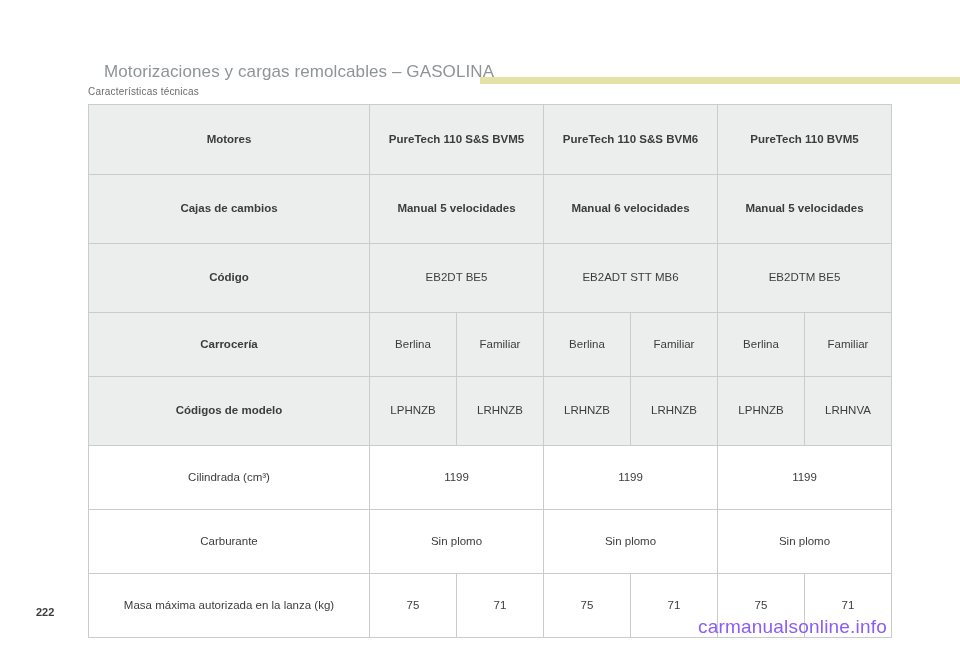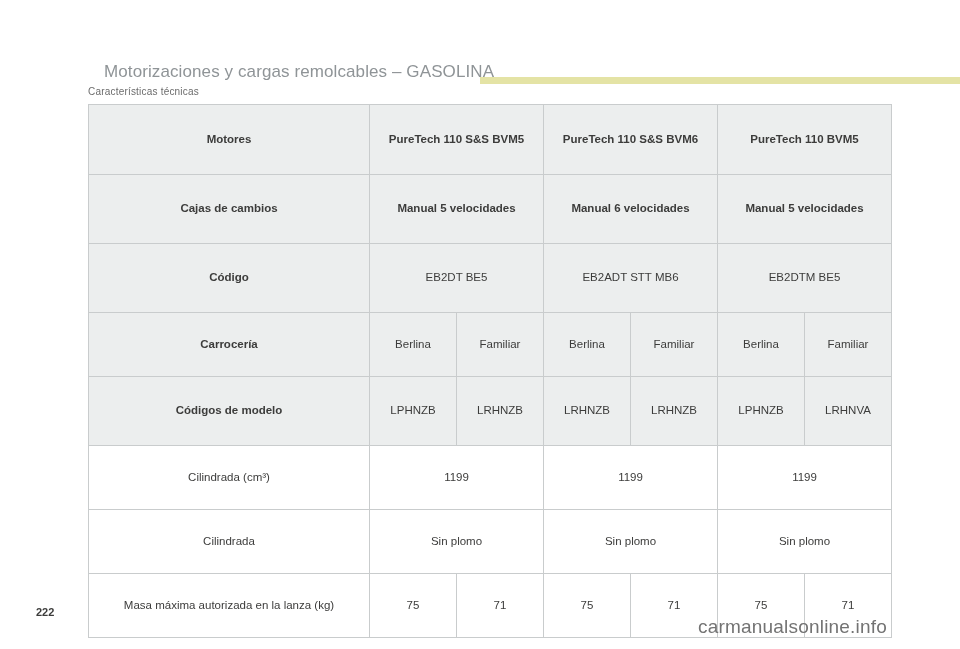--- a/index.html
+++ b/index.html
@@ -104,21 +104,21 @@
     top: 606px;
     font-size: 11px;
     font-weight: bold;
     color: #3c3c3b;
   }
   .watermark {
     position: absolute;
     left: 698px;
     top: 616px;
     font-size: 19px;
-    color: #737373;
+    color: #8b5cf6;
     letter-spacing: 0.2px;
     font-family: "Liberation Sans", sans-serif;
   }
 </style>
 </head>
 <body>
 
 <div class="page">
 
   <div class="header-section">
@@ -166,21 +166,21 @@
         <td>LPHNZB</td>
         <td>LRHNVA</td>
       </tr>
       <tr class="plain r6">
         <td class="rowlabel">Cilindrada (cm³)</td>
         <td colspan="2">1199</td>
         <td colspan="2">1199</td>
         <td colspan="2">1199</td>
       </tr>
       <tr class="plain r8">
-        <td class="rowlabel">Cilindrada</td>
+        <td class="rowlabel">Carburante</td>
         <td colspan="2">Sin plomo</td>
         <td colspan="2">Sin plomo</td>
         <td colspan="2">Sin plomo</td>
       </tr>
       <tr class="plain r11">
         <td class="rowlabel">Masa máxima autorizada en la lanza (kg)</td>
         <td>75</td>
         <td>71</td>
         <td>75</td>
         <td>71</td>

